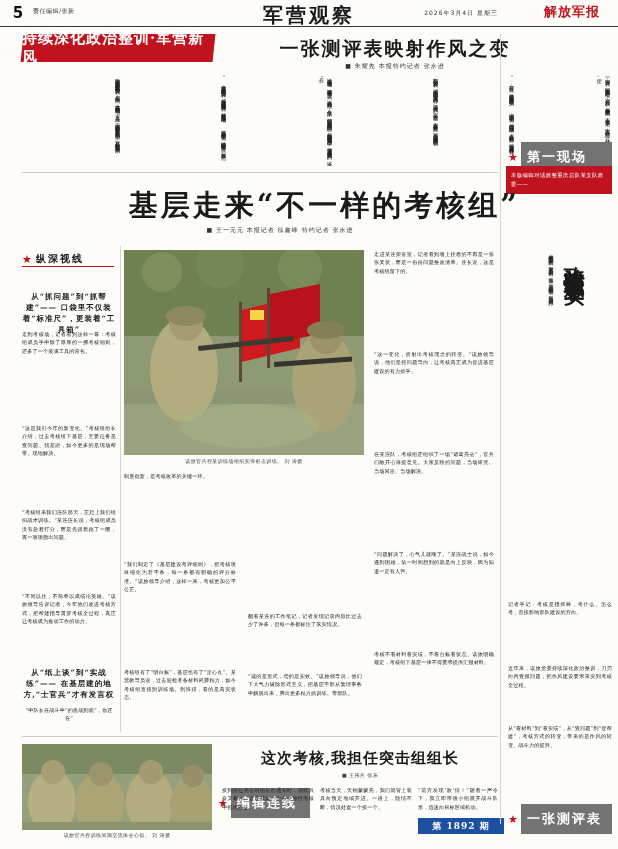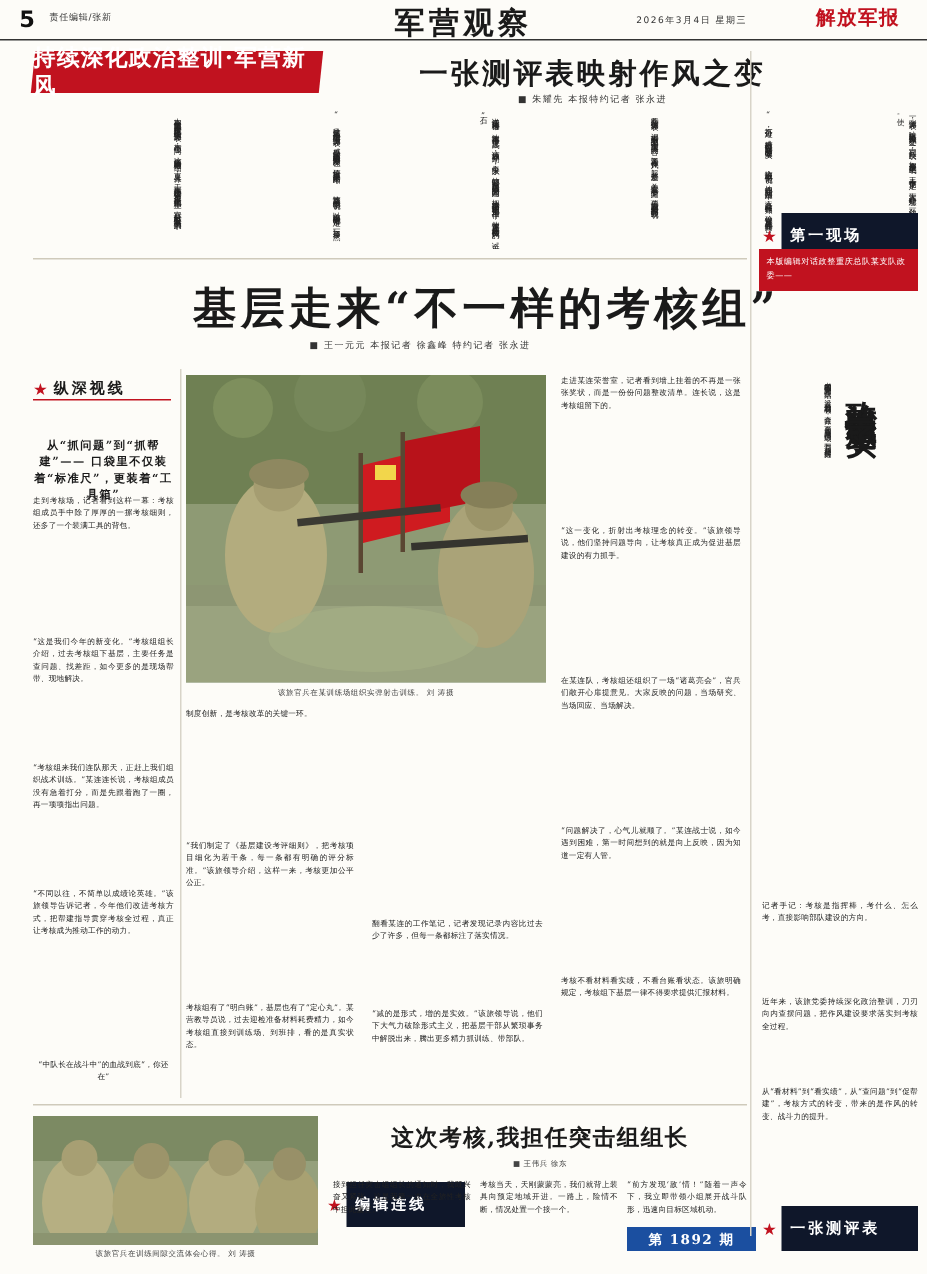--- a/index.html
+++ b/index.html
@@ -128,23 +128,23 @@
     box-sizing:border-box;
   }
   .bigv{
     position:absolute;writing-mode:vertical-rl;text-orientation:upright;
     font-weight:bold;font-family:"DejaVu Serif","Liberation Serif",serif;
   }
   .flagbox{
     position:absolute;display:flex;align-items:center;gap:3px;
   }
   .flagbox .fbar{
-    flex:1;height:30px;background:#0f172a;color:#fff;
+    flex:1;height:30px;background:#737373;color:#fff;
     display:flex;align-items:center;justify-content:flex-start;
-    padding-left:6px;font-size:10px;font-weight:bold;letter-spacing:2px;
+    padding-left:6px;font-size:13px;font-weight:bold;letter-spacing:2px;
     font-family:"DejaVu Serif","Liberation Serif",serif;
     box-sizing:border-box;
   }
   .issue{
     position:absolute;left:418px;top:818px;width:86px;height:16px;
     background:#1b4fa0;color:#fff;display:flex;align-items:center;justify-content:center;
     font-size:9px;font-weight:bold;letter-spacing:1px;
     font-family:"DejaVu Serif","Liberation Serif",serif;
   }
   .hr-thin{position:absolute;background:#cfcabb;height:1px;}
@@ -205,20 +205,22 @@
   <div class="sect-rule" style="left:22px;top:266px;width:92px;"></div>
 
   <div class="subhead" style="left:22px;top:292px;width:94px;font-size:7.5px;">从“抓问题”到“抓帮建”——
 口袋里不仅装着“标准尺”，更装着“工具箱”</div>
 
   <div class="htext" style="position:absolute;left:22px;top:330px;width:94px;height:90px;">走到考核场，记者看到这样一幕：考核组成员手中除了厚厚的一摞考核细则，还多了一个装满工具的背包。</div>
   <div class="htext" style="position:absolute;left:22px;top:424px;width:94px;height:80px;">“这是我们今年的新变化。”考核组组长介绍，过去考核组下基层，主要任务是查问题、找差距，如今更多的是现场帮带、现地解决。</div>
   <div class="htext" style="position:absolute;left:22px;top:508px;width:94px;height:80px;">“考核组来我们连队那天，正赶上我们组织战术训练。”某连连长说，考核组成员没有急着打分，而是先跟着跑了一圈，再一项项指出问题。</div>
   <div class="htext" style="position:absolute;left:22px;top:592px;width:94px;height:74px;">“不同以往，不简单以成绩论英雄。”该旅领导告诉记者，今年他们改进考核方式，把帮建指导贯穿考核全过程，真正让考核成为推动工作的动力。</div>
 
+  <div class="subhead" style="left:22px;top:668px;width:94px;font-size:7.5px;">从“纸上谈”到“实战练”——
+在基层建的地方,“士官兵”才有发言权</div>
   <div class="htext" style="position:absolute;left:22px;top:706px;width:94px;height:24px;text-align:center;">“中队长在战斗中”的血战到底“，你还在”</div>
 
   <div class="photo" style="left:124px;top:250px;width:240px;height:205px;">
     <svg width="240" height="205" viewBox="0 0 240 205">
       <rect x="0" y="0" width="240" height="205" fill="#8e9a74"></rect>
       <rect x="0" y="0" width="240" height="86" fill="#6f8053"></rect>
       <circle cx="38" cy="22" r="20" fill="#7e8f5d"></circle>
       <circle cx="96" cy="14" r="24" fill="#76875a"></circle>
       <circle cx="176" cy="18" r="22" fill="#7b8c5c"></circle>
       <rect x="0" y="150" width="240" height="55" fill="#9aa37f"></rect>

